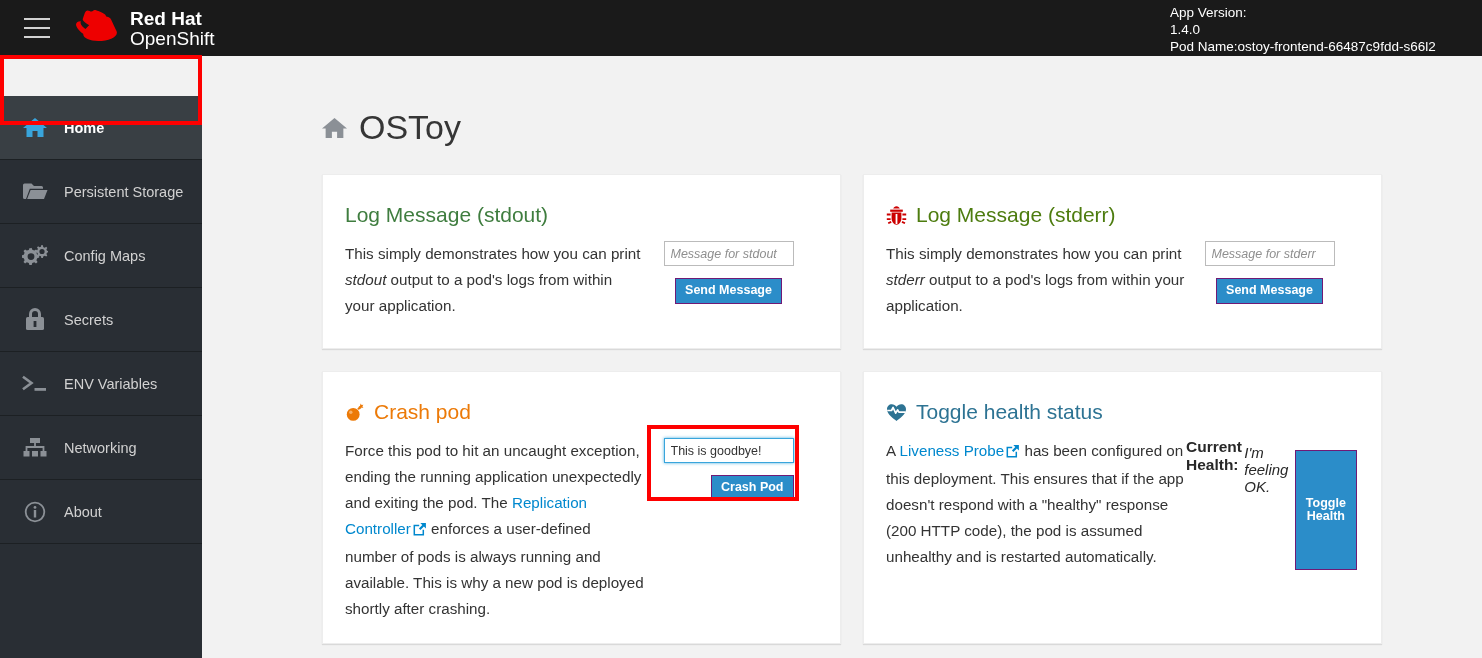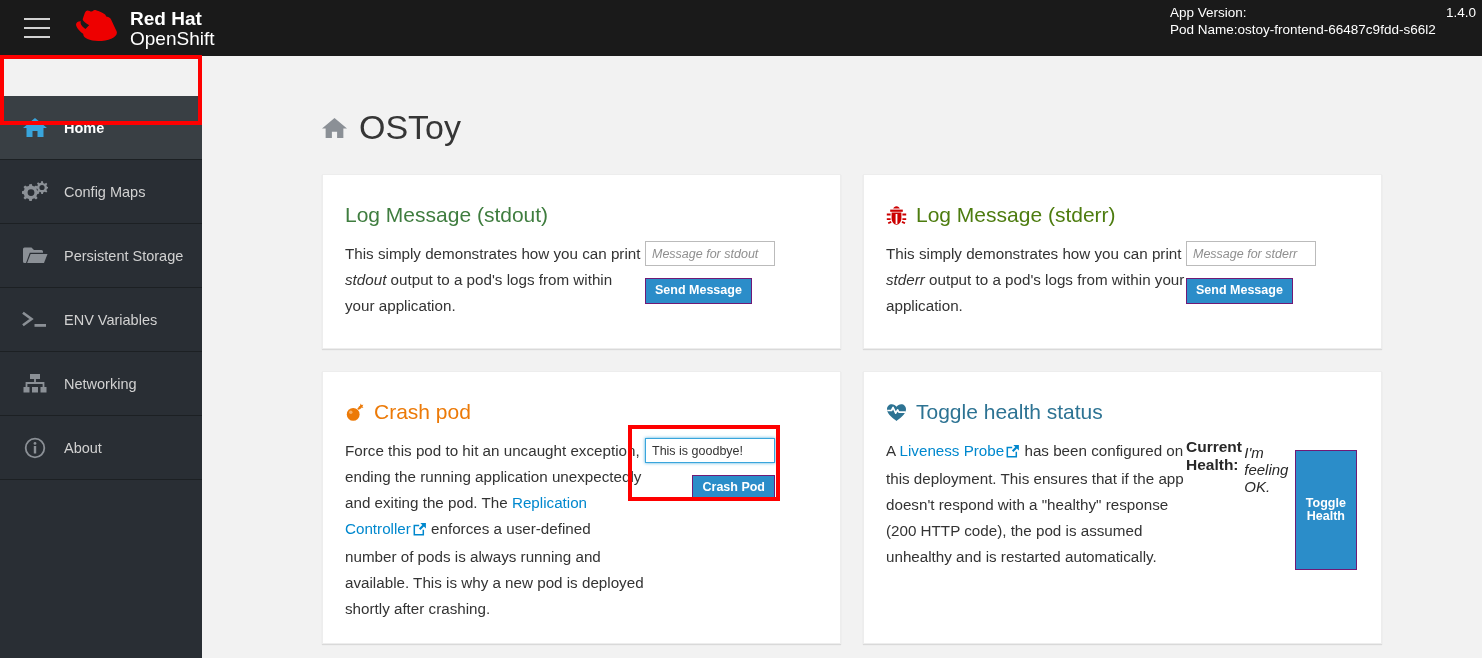--- a/index.html
+++ b/index.html
@@ -32,21 +32,21 @@
 
   .masthead-right {
     position: absolute;
     right: 6px; top: 4px;
     color: #ffffff;
     font-size: 13.5px;
     line-height: 17px;
     text-align: left;
     width: 306px;
   }
-  .mr-row { display: flex; justify-content: space-between; white-space: nowrap; }
+  .mr-row { display: flex; white-space: nowrap; flex-direction: column; }
   .mr-row.pod { display: block; }
 
   
   .sidebar {
     position: absolute;
     top: 56px; left: 0;
     width: 202px; height: 602px;
     background: #292e34;
     z-index: 10;
     margin-top: 40px;
@@ -143,21 +143,21 @@
   .card-text {
     color: #333333;
     font-size: 15.2px;
     line-height: 26px;
     width: 300px;
     flex: 0 0 300px;
   }
   .card-text em { font-style: italic; }
   .card-right {
     flex: 1;
-    display: flex; flex-direction: column; align-items: flex-start;
+    display: flex; flex-direction: column; align-items: center;
     padding-right: 6px;
   }
 
   .txt-input {
     width: 130px; height: 25px;
     border: 1px solid #bbbbbb;
     padding: 2px 6px;
     font-size: 12.5px;
     font-family: "Liberation Sans", sans-serif;
     color: #333;
@@ -252,40 +252,50 @@
     <span class="nav-icon">
       <svg width="24" height="21" viewBox="0 0 24 21">
           <path fill="#39a5dc" d="M12 1 0 11h3.5v9h6v-6h5v6h6v-9H24z"></path>
         </svg>
     </span>
     <span class="nav-label">Home</span>
   </div>
 
   <div class="nav-item">
     <span class="nav-icon">
+      <svg width="25" height="19" viewBox="0 0 25 19">
+          <path fill="#8b9096" d="M0 3a1.5 1.5 0 0 1 1.5-1.5h7L11 4h7.5A1.5 1.5 0 0 1 20 5.5v1.2H6.8L3 17H1.5A1.5 1.5 0 0 1 0 15.5z"></path>
+          <path fill="#8b9096" d="M7.6 8h16.9L21 17H4.1z"></path>
+        </svg>
+    </span>
+    <span class="nav-label">Persistent Storage</span>
+  </div>
+
+  <div class="nav-item">
+    <span class="nav-icon">
       <svg width="26" height="22" viewBox="0 0 26 22">
         <g fill="#8b9096">
           <path d="M9.1 3.2 7.6 3l-.8 2-2 .6-1.7-1.2-1.6 1.6 1.1 1.7-.8 2-2 .6v2.3l2 .6.8 2-1.1 1.7 1.6 1.6 1.7-1.2 2 .8.6 2h2.3l.6-2 2-.8 1.7 1.2 1.6-1.6-1.2-1.7.8-2 2-.6v-2.3l-2-.6-.8-2 1.2-1.7-1.6-1.6-1.7 1.2-2-.8-.6-2zM9 8.2a3.4 3.4 0 1 1 0 6.8 3.4 3.4 0 0 1 0-6.8z"></path>
           <path d="M20.6 0 19.4.1l-.5 1.6-1.4.5-1.4-.9-1.1 1.1.9 1.4-.6 1.4-1.6.4v1.6l1.6.5.6 1.4-.9 1.4 1.1 1.1 1.4-.9 1.4.6.4 1.6h1.6l.5-1.6 1.4-.6 1.4.9 1.1-1.1-.9-1.4.6-1.4 1.5-.5V6.1l-1.5-.4-.6-1.4.9-1.4-1.1-1.1-1.4.9-1.4-.5zM20 3.9a2.6 2.6 0 1 1 0 5.2 2.6 2.6 0 0 1 0-5.2z"></path>
         </g>
       </svg>
     </span>
     <span class="nav-label">Config Maps</span>
   </div>
 
   <div class="nav-item">
     <span class="nav-icon">
-      <svg width="25" height="19" viewBox="0 0 25 19">
-          <path fill="#8b9096" d="M0 3a1.5 1.5 0 0 1 1.5-1.5h7L11 4h7.5A1.5 1.5 0 0 1 20 5.5v1.2H6.8L3 17H1.5A1.5 1.5 0 0 1 0 15.5z"></path>
-          <path fill="#8b9096" d="M7.6 8h16.9L21 17H4.1z"></path>
-        </svg>
-    </span>
-    <span class="nav-label">Persistent Storage</span>
-  </div>
-
+      <svg width="20" height="23" viewBox="0 0 20 23">
+        <path fill="#8b9096" d="M4 9V6a6 6 0 0 1 12 0v3h-3V6a3 3 0 0 0-6 0v3z"></path>
+        <rect x="1" y="9" width="18" height="13" rx="1.6" fill="#8b9096"></rect>
+        <rect x="8.6" y="13" width="2.8" height="6" fill="#292e34"></rect>
+      </svg>
+    </span>
+    <span class="nav-label">Secrets</span>
+  </div>
 
   <div class="nav-item">
     <span class="nav-icon">
       <svg width="26" height="20" viewBox="0 0 26 20">
         <path fill="none" stroke="#8b9096" stroke-width="2.6" stroke-linecap="square" d="M2 3.5 9.5 9 2 14.5"></path>
         <rect x="12.5" y="14" width="11.5" height="2.8" fill="#8b9096"></rect>
       </svg>
     </span>
     <span class="nav-label">ENV Variables</span>
   </div>

